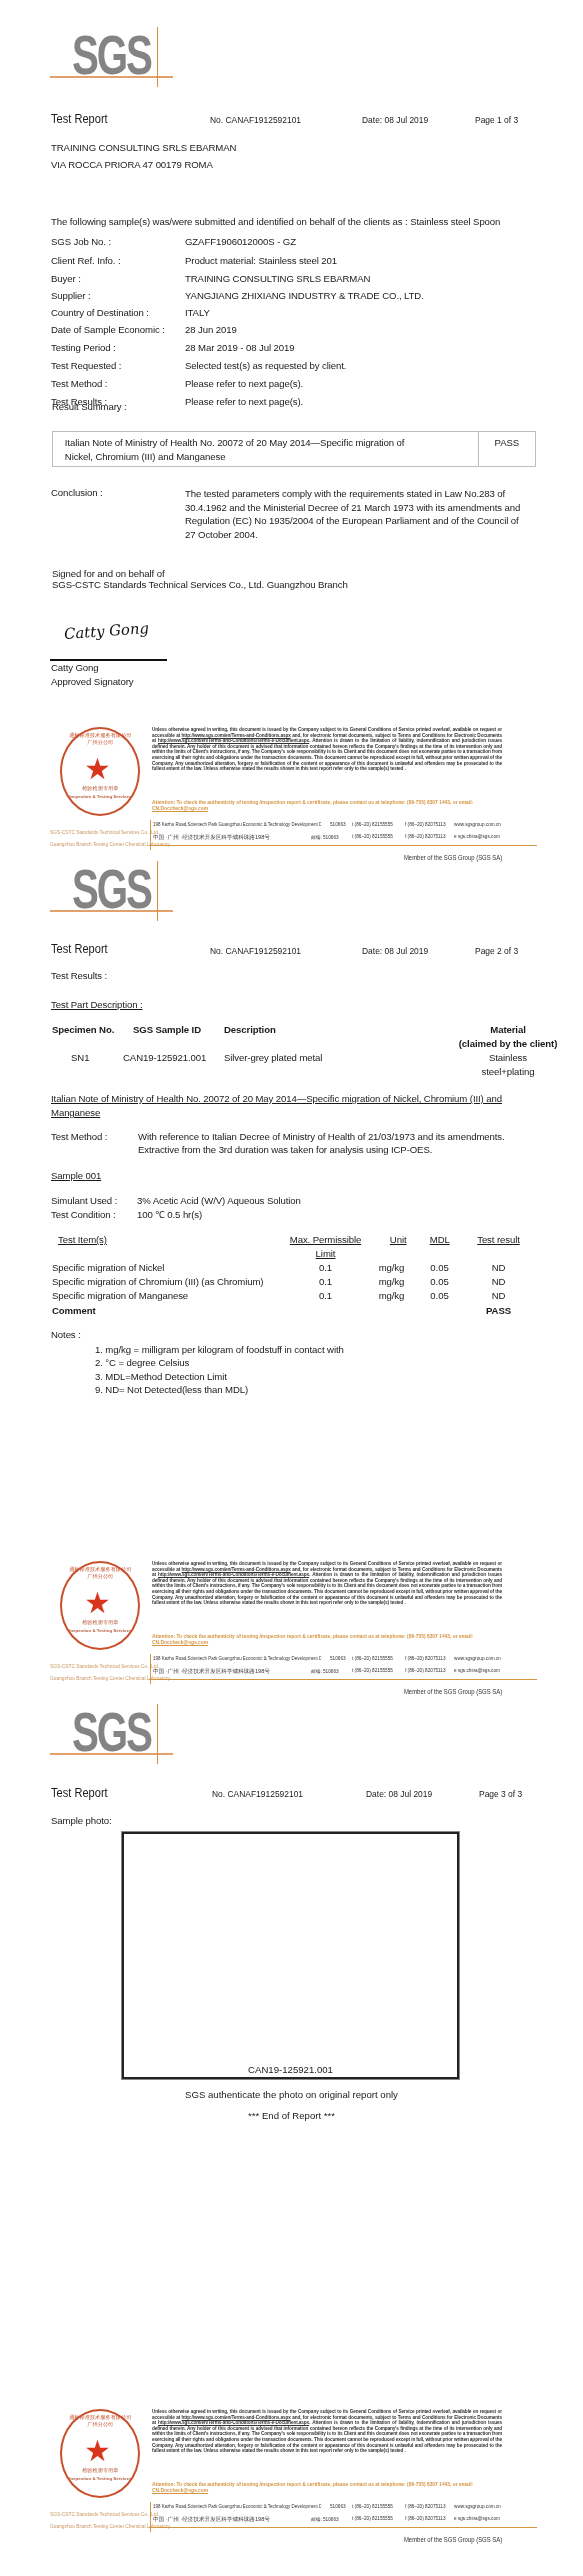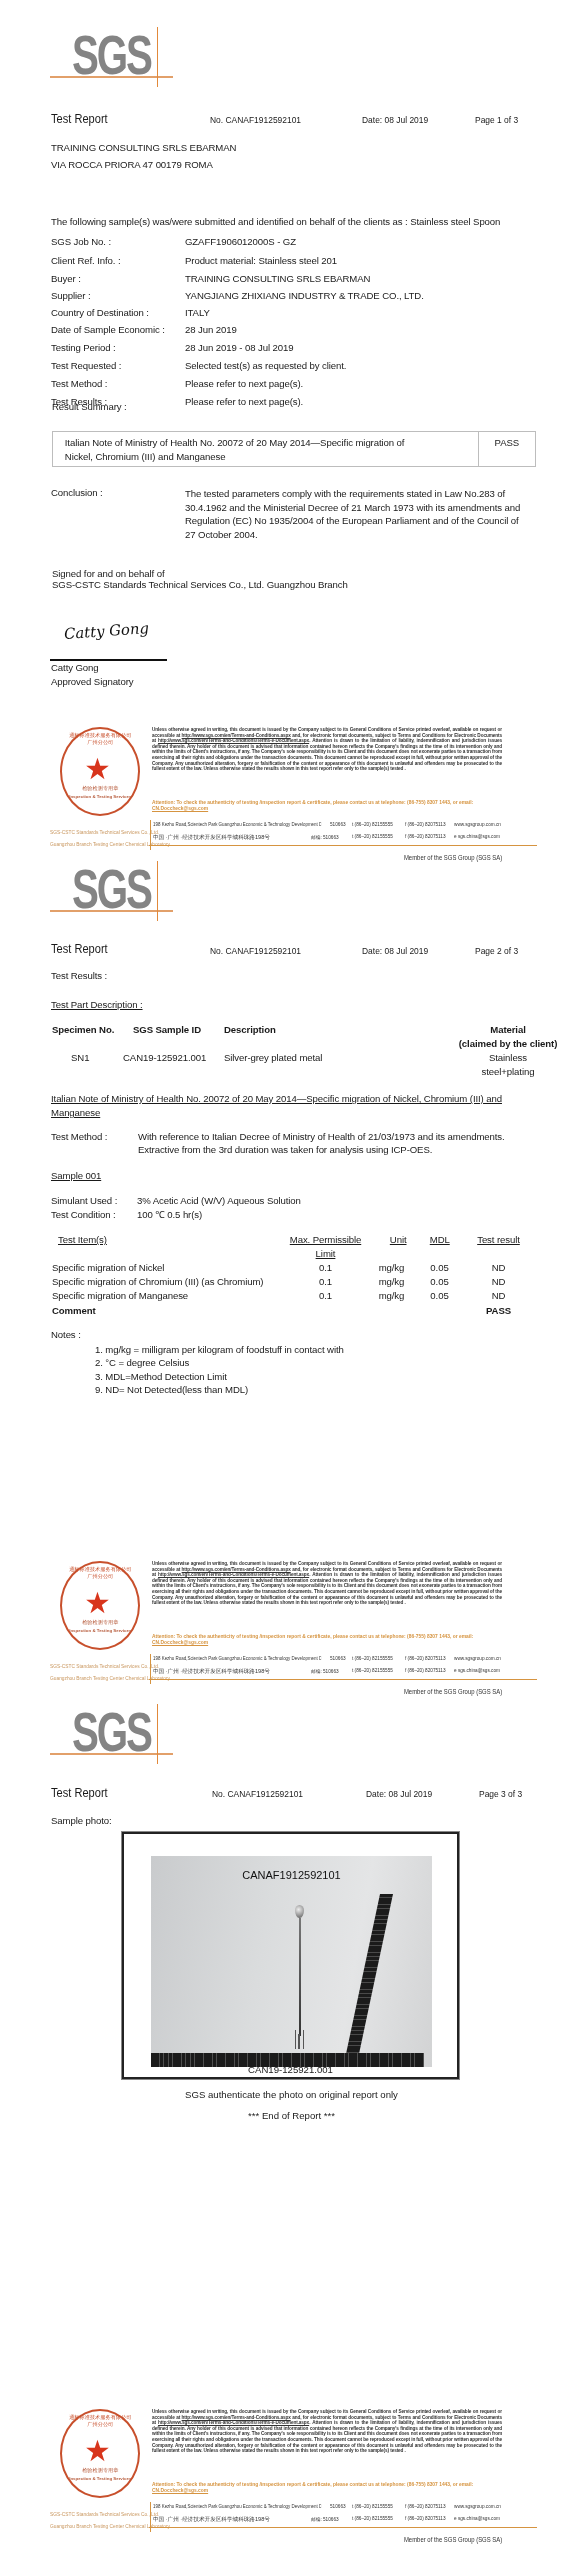--- a/index.html
+++ b/index.html
@@ -89,21 +89,21 @@
     <div class="abs txt" style="left:185px;top:255px">Product material: Stainless steel 201</div>
     <div class="abs txt" style="left:51px;top:273px">Buyer :</div>
     <div class="abs txt" style="left:185px;top:273px">TRAINING CONSULTING SRLS EBARMAN</div>
     <div class="abs txt" style="left:51px;top:290px">Supplier :</div>
     <div class="abs txt" style="left:185px;top:290px">YANGJIANG ZHIXIANG INDUSTRY &amp; TRADE CO., LTD.</div>
     <div class="abs txt" style="left:51px;top:307px">Country of Destination :</div>
     <div class="abs txt" style="left:185px;top:307px">ITALY</div>
     <div class="abs txt" style="left:51px;top:324px">Date of Sample Economic :</div>
     <div class="abs txt" style="left:185px;top:324px">28 Jun 2019</div>
     <div class="abs txt" style="left:51px;top:342px">Testing Period :</div>
-    <div class="abs txt" style="left:185px;top:342px">28 Jun 2019 - 08 Jul 2019</div>
+    <div class="abs txt" style="left:185px;top:342px">28 Mar 2019 - 08 Jul 2019</div>
     <div class="abs txt" style="left:51px;top:360px">Test Requested :</div>
     <div class="abs txt" style="left:185px;top:360px">Selected test(s) as requested by client.</div>
     <div class="abs txt" style="left:51px;top:378px">Test Method :</div>
     <div class="abs txt" style="left:185px;top:378px">Please refer to next page(s).</div>
     <div class="abs txt" style="left:51px;top:396px">Test Results :</div>
     <div class="abs txt" style="left:185px;top:396px">Please refer to next page(s).</div>
   </div>
 
   <div class="abs txt" style="left:52px;top:401px">Result Summary :</div>
 
@@ -285,28 +285,20 @@
   </div>
 
   <div class="abs hdr-title" style="left:51px;top:1786px">Test Report</div>
   <div class="abs hdr-meta" style="left:212px;top:1788px">No. CANAF1912592101</div>
   <div class="abs hdr-meta" style="left:366px;top:1788px">Date: 08 Jul 2019</div>
   <div class="abs hdr-meta" style="left:479px;top:1788px">Page 3 of 3</div>
 
   <div class="abs txt" style="left:51px;top:1815px">Sample photo:</div>
 
   <div class="photo-frame">
-    <div class="photo">
-      <div class="photo-label">CANAF1912592101</div>
-      <div class="spoon-bowl"></div>
-      <div class="spoon-handle"></div>
-      <div class="fork"></div>
-      <div class="ruler-v"></div>
-      <div class="ruler-h"></div>
-    </div>
     <div class="photo-caption">CAN19-125921.001</div>
   </div>
 
   <div class="center" style="top:2089px">SGS authenticate the photo on original report only</div>
   <div class="center" style="top:2110px">*** End of Report ***</div>
 </div>
 
 <div class="footer" style="top:2409px">
   <div class="stamp">
     <div class="ring">通标标准技术服务有限公司广州分公司</div>

